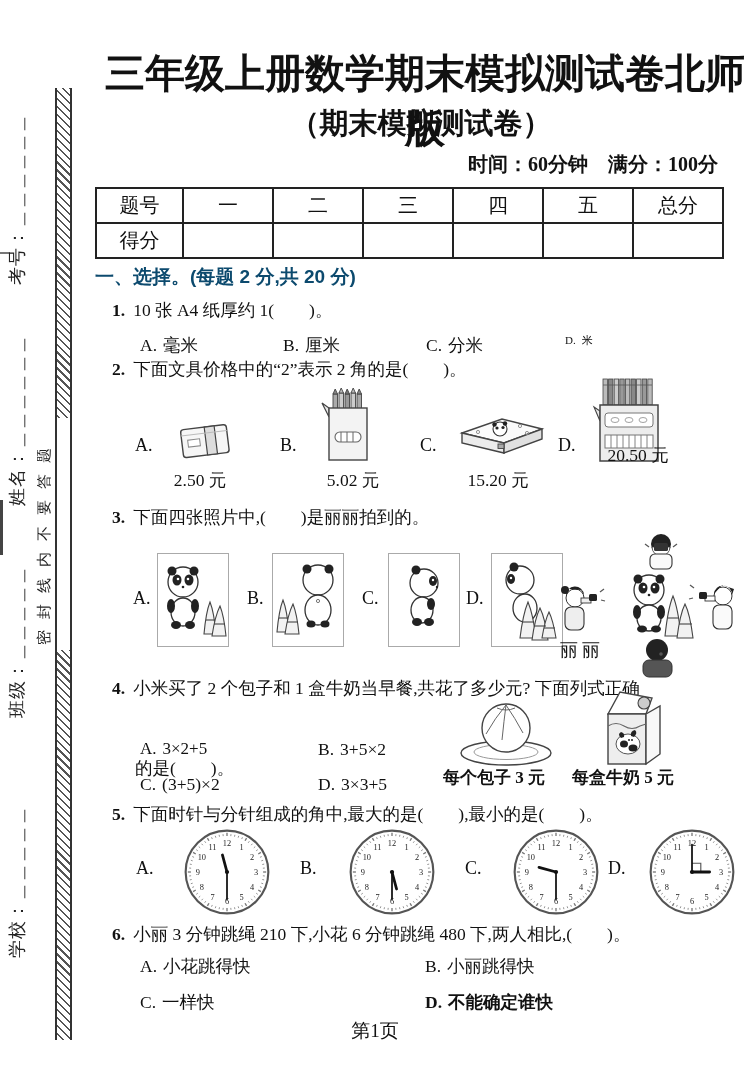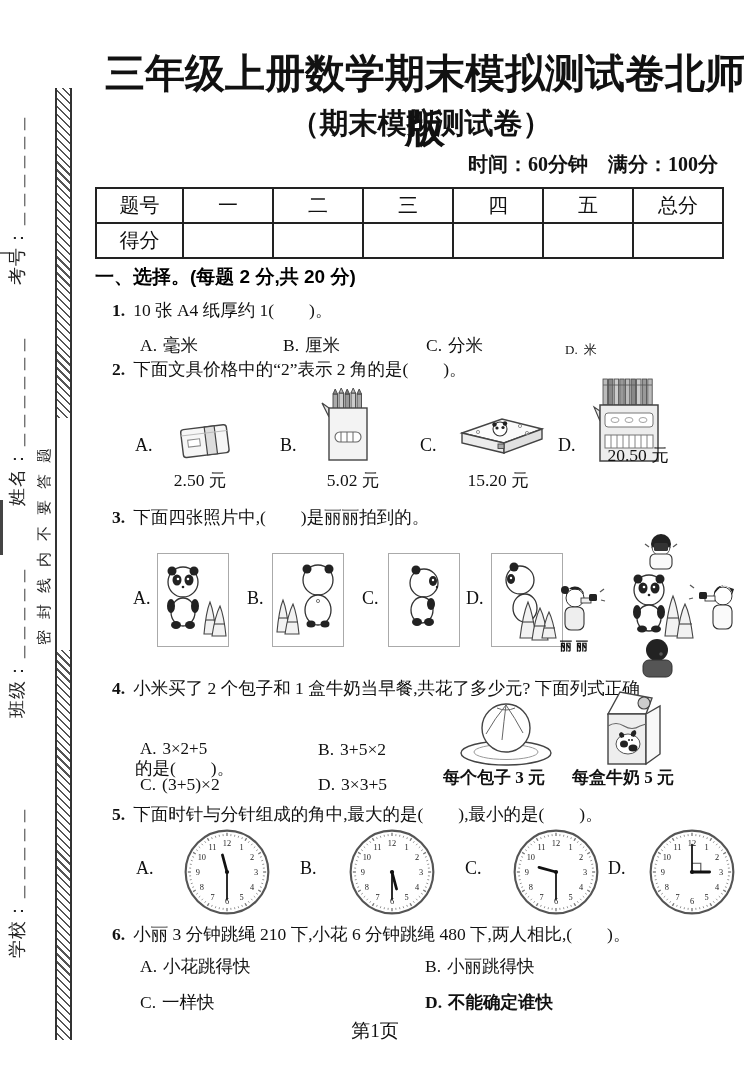--- a/index.html
+++ b/index.html
@@ -26,21 +26,21 @@
   .info{position:absolute;top:151px;right:32px;font-size:20px;font-weight:700;}
 
   
   .score-table{position:absolute;left:95px;top:187px;width:629px;border-collapse:collapse;
                table-layout:fixed;font-size:20px;}
   .score-table td{border:2px solid #222;height:33px;text-align:center;padding:0;}
   .score-table td.first{width:85px;}
 
   
   .section-title{position:absolute;left:95px;top:264px;font-family:"Liberation Sans","DejaVu Sans",sans-serif;
-                 font-weight:700;font-size:19px;color:#000000;}
+                 font-weight:700;font-size:19px;color:#0c4a6e;}
   .qline{position:absolute;font-size:17.5px;white-space:nowrap;}
   .qnum{font-weight:700;margin-right:8px;}
   .opt{white-space:nowrap;cursor:default;}
   .opt .opt-l{margin-right:6px;}
   .abs{position:absolute;}
   .price{font-size:17.5px;text-align:center;}
   .caption{position:absolute;font-size:17px;font-weight:600;white-space:nowrap;}
   .photo-frame{border:1.5px solid #aaa;background:#fff;width:70px;height:92px;}
   .photo-label{font-size:18px;margin-right:6px;}
   .footer{position:absolute;left:0;top:1018px;width:750px;text-align:center;font-size:19px;}
@@ -91,21 +91,21 @@
     </table>
 
   <div class="section-title">一、选择。(每题 2 分,共 20 分)</div>
 
   <div class="qline" style="left:112px;top:298px;">
     <span class="qnum">1.</span><span>10 张 A4 纸厚约 1(　　)。</span>
   </div>
   <span class="opt abs" style="left:140px;top:333px;font-size:17.5px;"><span class="opt-l">A.</span><span>毫米</span></span>
   <span class="opt abs" style="left:283px;top:333px;font-size:17.5px;"><span class="opt-l">B.</span><span>厘米</span></span>
   <span class="opt abs" style="left:426px;top:333px;font-size:17.5px;"><span class="opt-l">C.</span><span>分米</span></span>
-  <span class="opt abs" style="left:565px;top:333px;font-size:13px;margin-top:8px;"><span class="opt-l">D.</span><span>米</span></span>
+  <span class="opt abs" style="left:565px;top:333px;font-size:11px;"><span class="opt-l">D.</span><span>米</span></span>
 
   <div class="qline" style="left:112px;top:357px;">
     <span class="qnum">2.</span><span>下面文具价格中的“2”表示 2 角的是(　　)。</span>
   </div>
 
   <span class="opt abs" style="left:135px;top:435px;font-size:18px;"><span>A.</span></span>
   <svg class="abs" style="left:168px;top:414px;" width="76" height="52" viewBox="0 0 76 52">
     <g transform="rotate(-7 38 28)">
       <rect x="14" y="13" width="46" height="28" rx="3" fill="#f6f6f6" stroke="#444" stroke-width="1.4"></rect>
       <rect x="38" y="13" width="10" height="28" fill="#ddd" stroke="#444" stroke-width="1.2"></rect>
@@ -306,21 +306,21 @@
     <rect x="152" y="68" width="10" height="5" fill="#fff" stroke="#333" stroke-width="0.9"></rect>
     <rect x="146" y="64" width="8" height="7" rx="1.5" fill="#222"></rect>
     <rect x="160" y="77" width="19" height="24" rx="6" fill="#fafafa" stroke="#333" stroke-width="1.1"></rect>
     <line x1="141" y1="60" x2="137" y2="57" stroke="#555" stroke-width="1.2"></line>
     <line x1="140" y1="70" x2="136" y2="71" stroke="#555" stroke-width="1.2"></line>
 
     <circle cx="104" cy="122" r="11" fill="#222"></circle>
     <circle cx="108" cy="126" r="1.8" fill="#555"></circle>
     <rect x="90" y="132" width="29" height="17" rx="6" fill="#555" stroke="#333" stroke-width="1"></rect>
   </svg>
-  <div class="abs" style="left:560px;top:638px;font-size:12px;font-weight:700;letter-spacing:4px;">丽丽</div>
+  <div class="abs" style="left:560px;top:638px;font-size:18px;font-weight:400;letter-spacing:4px;">丽丽</div>
 
   <div class="qline" style="left:112px;top:676px;">
     <span class="qnum">4.</span><span>小米买了 2 个包子和 1 盒牛奶当早餐,共花了多少元? 下面列式正确</span>
   </div>
   <div class="qline" style="left:135px;top:708px;margin-top:48px;">的是(　　)。</div>
   <span class="opt abs" style="left:140px;top:739px;font-size:17px;"><span class="opt-l">A.</span><span>3×2+5</span></span>
   <span class="opt abs" style="left:318px;top:739px;font-size:17.5px;"><span class="opt-l">B.</span><span>3+5×2</span></span>
   <span class="opt abs" style="left:140px;top:774px;font-size:17.5px;"><span class="opt-l">C.</span><span>(3+5)×2</span></span>
   <span class="opt abs" style="left:318px;top:774px;font-size:17.5px;"><span class="opt-l">D.</span><span>3×3+5</span></span>
 

